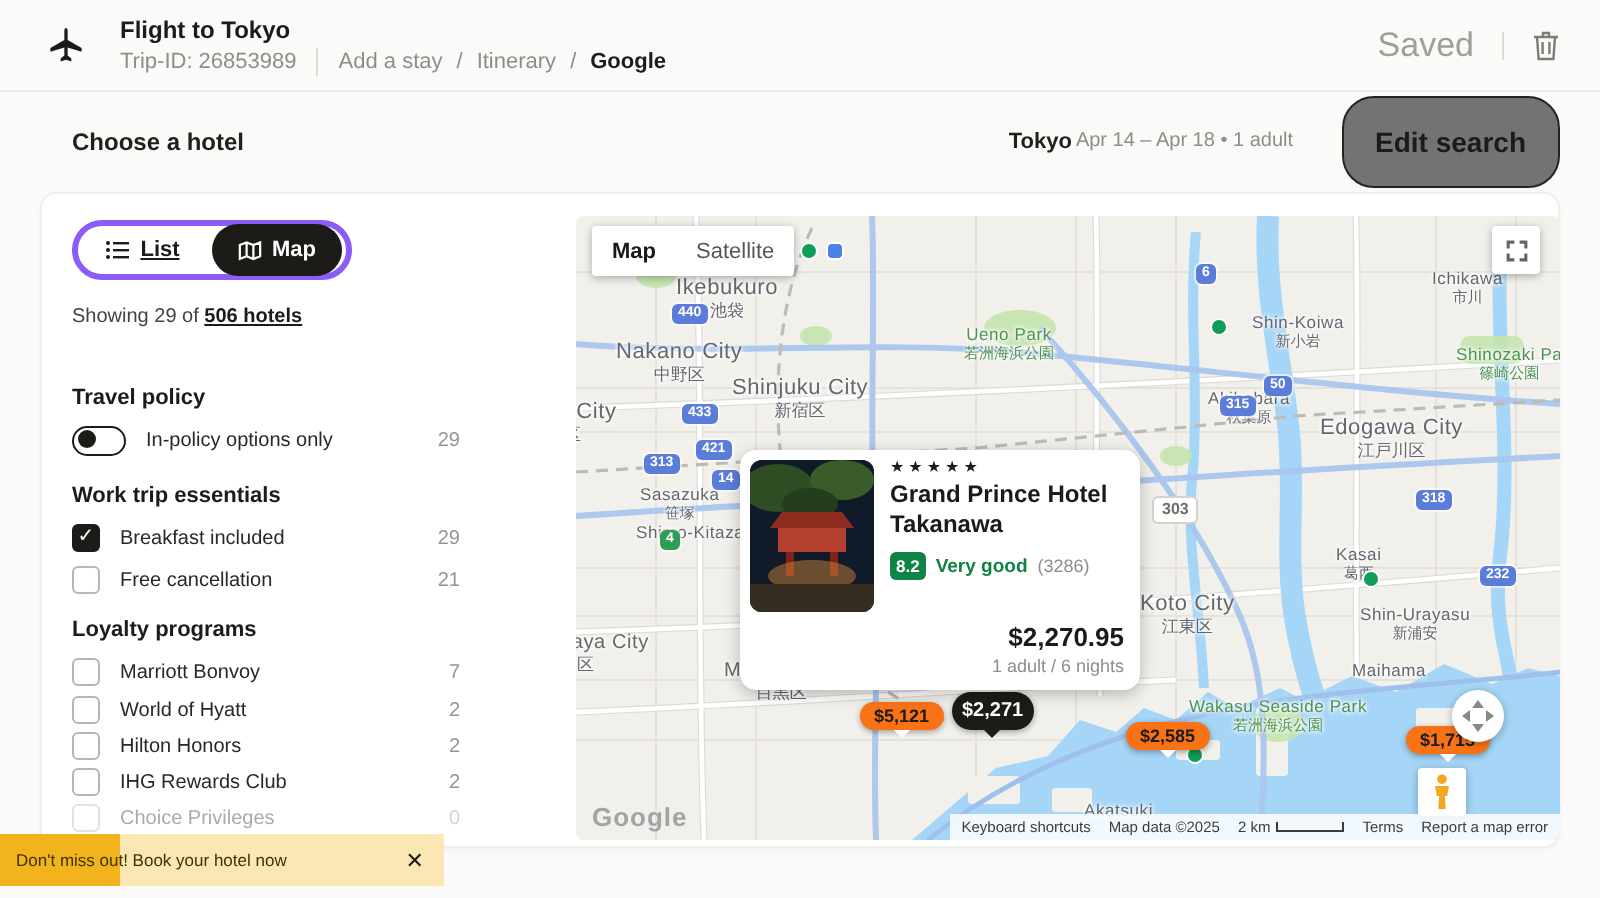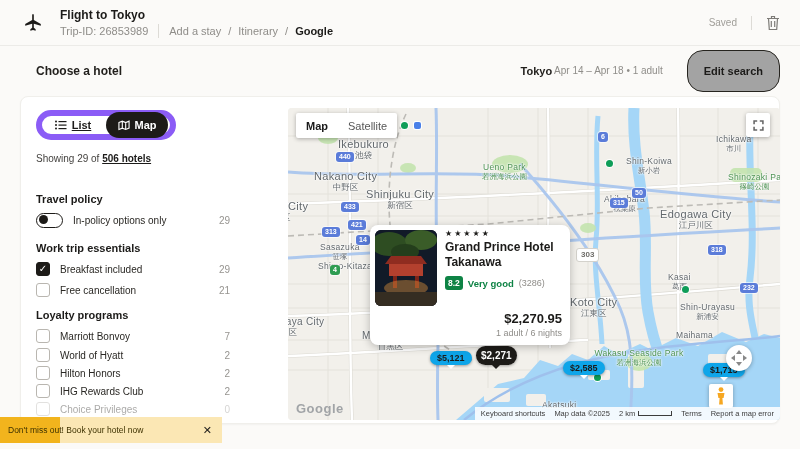--- a/index.html
+++ b/index.html
@@ -13,37 +13,37 @@
   .trip-block { display:flex; flex-direction:column; gap:2px; }
   .trip-title { font-size:12px; font-weight:bold; color:#1c1b19; }
   .trip-meta { display:flex; align-items:center; gap:10px; font-size:11px; }
   .trip-id { color:#8f8d89; }
   .vdiv { width:1px; height:14px; background:#dddbd6; }
   .crumbs { display:flex; align-items:center; gap:7px; }
   .crumb { color:#8f8d89; cursor:pointer; }
   .crumb.active { color:#1c1b19; font-weight:bold; }
   .crumb-sep { color:#8f8d89; }
   .header-right { margin-left:auto; display:flex; align-items:center; gap:14px; }
-  .saved { font-size:10px; color:#a09e99; }
+  .saved { font-size:17px; color:#a09e99; }
 
   
   .toolbar { position:absolute; top:46px; left:0; width:800px; height:50px; display:flex; align-items:center; padding:0 20px; }
   .page-title { font-size:12px; font-weight:bold; margin-left:16px; }
   .toolbar-right { margin-left:auto; display:flex; align-items:center; gap:24px; }
   .dest-block { display:flex; gap:2px; }
   .dest-name { font-size:11px; font-weight:bold; }
   .dest-dates { font-size:10px; color:#8f8d89; }
-  .edit-btn { background:#a3a3a3; border:1px solid #26241f; border-radius:16px; padding:14px 16px; font-size:11px; font-weight:bold; color:#1c1b19; cursor:pointer; font-family:inherit; }
+  .edit-btn { background:#737373; border:1px solid #26241f; border-radius:16px; padding:14px 16px; font-size:14px; font-weight:bold; color:#1c1b19; cursor:pointer; font-family:inherit; }
 
   
   .main-card { position:absolute; left:20px; top:96px; width:760px; height:328px; background:#ffffff; border:1px solid #f0efeb; border-radius:8px; box-shadow:0 1px 2px rgba(0,0,0,.04); }
 
   
   .sidebar { position:absolute; left:36px; top:96px; width:194px; height:328px; }
-  .seg-toggle { position:absolute; left:0; top:14px; width:140px; height:30px; border:6px solid #8b5cf6; border-radius:17px; background:#fff; display:flex; align-items:center; }
+  .seg-toggle { position:absolute; left:0; top:14px; width:140px; height:30px; border:3px solid #8b5cf6; border-radius:17px; background:#fff; display:flex; align-items:center; }
   .seg { flex:1; height:100%; display:flex; align-items:center; justify-content:center; gap:5px; font-size:11px; cursor:pointer; }
   .seg-list { color:#1c1b19; }
   .seg-list .seg-label { text-decoration:underline; font-weight:bold; }
   .seg-map { background:#1d1b18; color:#fff; border-radius:16px; margin:2px; height:26px; font-weight:bold; }
   .showing { position:absolute; left:0; top:57px; font-size:10px; color:#454340; }
   .showing a { color:#1c1b19; font-weight:bold; text-decoration:underline; cursor:pointer; }
   .f-heading { position:absolute; left:0; font-size:11px; font-weight:bold; color:#1c1b19; }
   .f-row { position:absolute; left:0; width:194px; height:16px; display:flex; align-items:center; }
   .f-label { font-size:10px; color:#2a2824; margin-left:10px; }
   .f-count { margin-left:auto; font-size:10px; color:#969490; }
@@ -72,21 +72,21 @@
   .shield.green { background:#2f9d52; }
   .shield.white { background:#fff; color:#6f6d69; border:1px solid #d4d2cc; font-size:8px; padding:1px 4px; box-shadow:none; }
   .transit { position:absolute; width:7px; height:7px; border-radius:50%; box-shadow:0 0 0 1px #fff; pointer-events:none; }
   .transit.sq { border-radius:2px; }
 
   .map-type { position:absolute; left:8px; top:5px; height:25px; background:#fff; box-shadow:0 1px 4px rgba(0,0,0,.3); border-radius:2px; display:flex; align-items:center; font-size:11px; z-index:6; }
   .map-type .mt { padding:0 10px; cursor:pointer; color:#565656; }
   .map-type .mt.active { font-weight:bold; color:#1a1a1a; }
   .fs-btn { position:absolute; right:10px; top:5px; width:24px; height:24px; background:#fff; border-radius:2px; box-shadow:0 1px 4px rgba(0,0,0,.3); display:flex; align-items:center; justify-content:center; cursor:pointer; z-index:6; }
 
-  .pin { position:absolute; background:#0ea5e9; border-radius:9px; padding:2px 7px; font-size:9px; font-weight:bold; color:#1c1b19; box-shadow:0 1px 3px rgba(0,0,0,.35); cursor:pointer; z-index:4; }
+  .pin { position:absolute; background:#f97316; border-radius:9px; padding:2px 7px; font-size:9px; font-weight:bold; color:#1c1b19; box-shadow:0 1px 3px rgba(0,0,0,.35); cursor:pointer; z-index:4; }
   .pin:after { content:""; position:absolute; left:50%; bottom:-4px; margin-left:-4px; border:4px solid transparent; border-top-color:#fff; border-bottom:none; }
   .pin.selected { background:#1d1b18; color:#fff; font-size:10px; padding:4px 5px; border-radius:12px; z-index:5; }
   .pin.selected:after { border-top-color:#1d1b18; }
 
   .hotel-card { position:absolute; left:82px; top:117px; width:200px; height:120px; background:#fff; border-radius:8px; box-shadow:0 2px 8px rgba(0,0,0,.25); z-index:7; padding:5px; cursor:pointer; }
   .hc-img { position:absolute; left:5px; top:5px; width:62px; height:76px; border-radius:6px; overflow:hidden; background:#101826; }
   .hc-body { position:absolute; left:75px; top:4px; right:8px; }
   .hc-stars { font-size:8px; letter-spacing:2px; color:#1c1b19; }
   .hc-name { font-size:12px; font-weight:bold; line-height:1.25; color:#1c1b19; margin-top:2px; }
   .hc-rating-row { display:flex; align-items:center; gap:5px; margin-top:6px; }
@@ -317,21 +317,21 @@
       <g fill="none" stroke="#bdbbb6" stroke-width="1.6" stroke-dasharray="6 4">
         <path d="M0,128 L200,116 L360,100 L492,92"></path>
         <path d="M118,6 C92,60 96,150 128,208 C140,228 160,244 184,252"></path>
       </g>
     </svg>
 
     <div class="mlabel big" style="left:50px;top:30px;">
         <span class="en">Ikebukuro</span>
         <span class="jp">池袋</span>
       </div>
-    <div class="mlabel big" style="left:26px;top:62px;">
+    <div class="mlabel big" style="left:20px;top:62px;">
         <span class="en">Nakano City</span>
         <span class="jp">中野区</span>
       </div>
     <div class="mlabel big" style="left:78px;top:80px;">
         <span class="en">Shinjuku City</span>
         <span class="jp">新宿区</span>
       </div>
     <div class="mlabel big" style="left:-6px;top:92px;text-align:left;">
         <span class="en">i City</span>
         <span class="jp">区</span>

